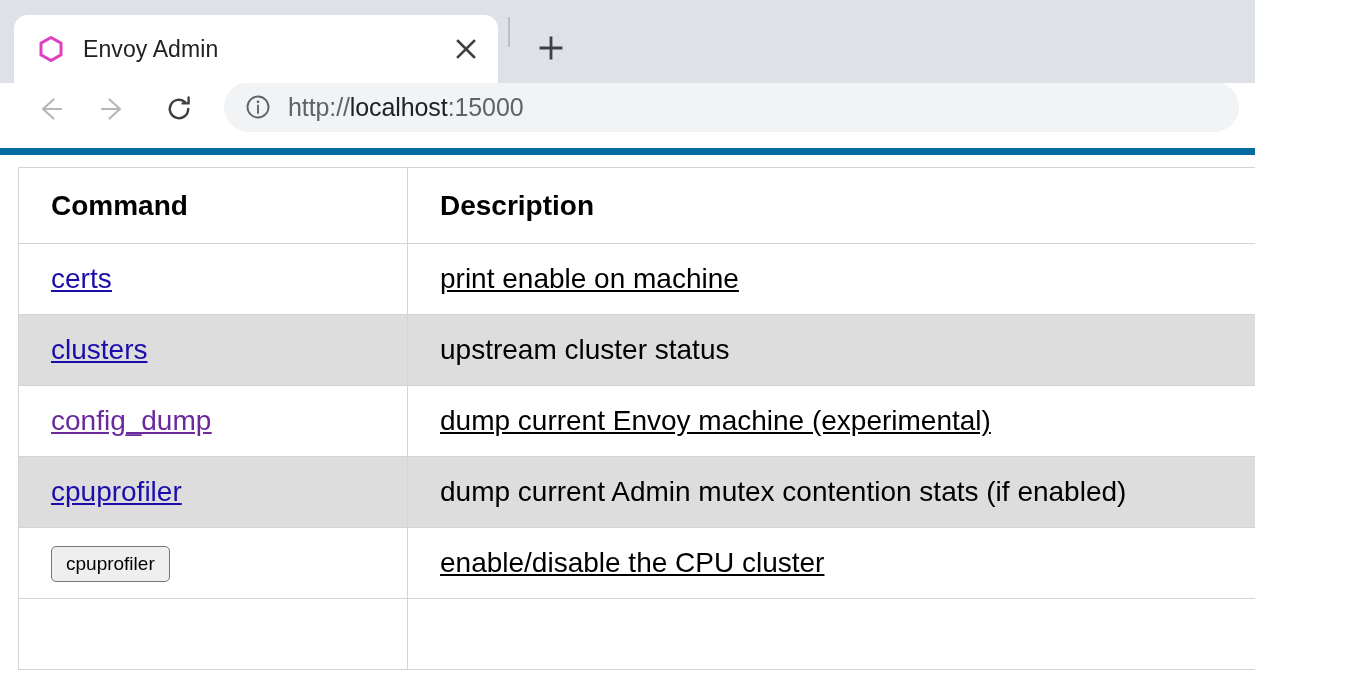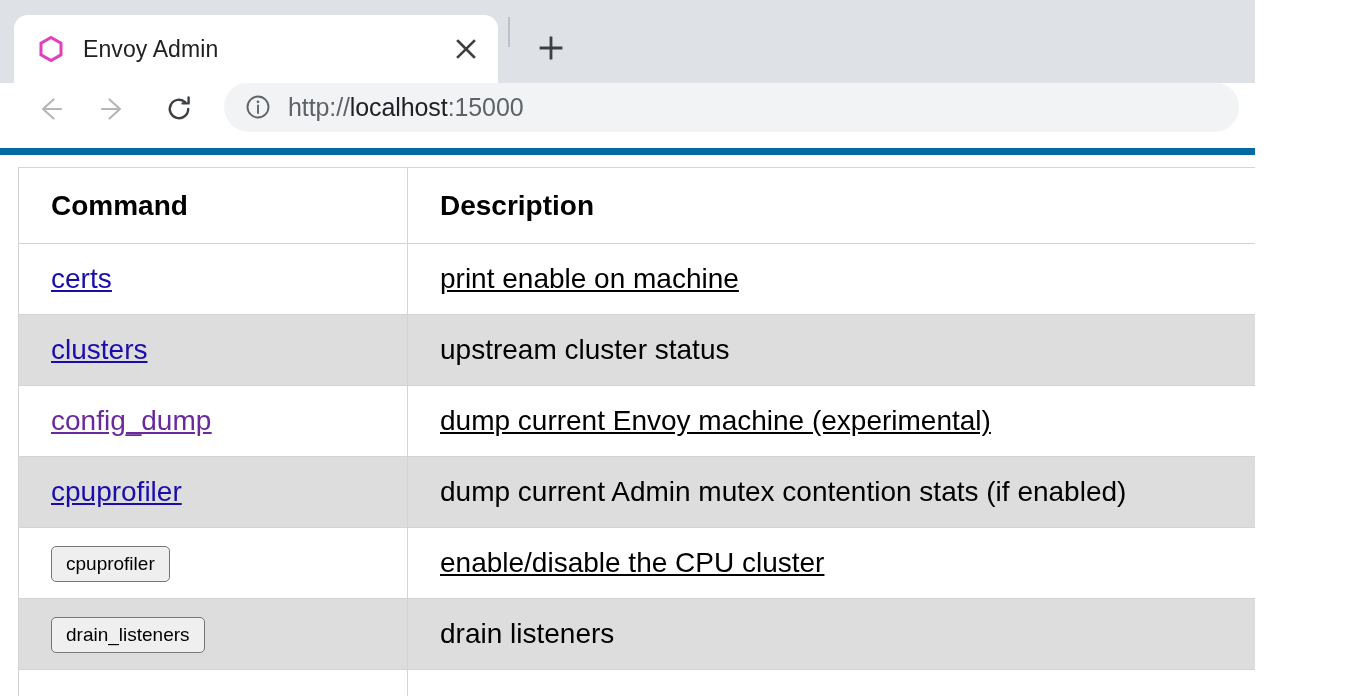--- a/index.html
+++ b/index.html
@@ -335,26 +335,20 @@
           <td>dump current Admin mutex contention stats (if enabled)</td>
         </tr>
 
         <tr class="odd">
           <td>
             <button class="cmd-button">cpuprofiler</button>
           </td>
           <td>enable/disable the CPU cluster</td>
         </tr>
 
-        <tr class="even">
-          <td>
-            <button class="cmd-button">drain_listeners</button>
-          </td>
-          <td>drain listeners</td>
-        </tr>
 
         <tr class="odd">
           <td>
             
           </td>
           <td></td>
         </tr>
 
       </tbody>
     </table>

